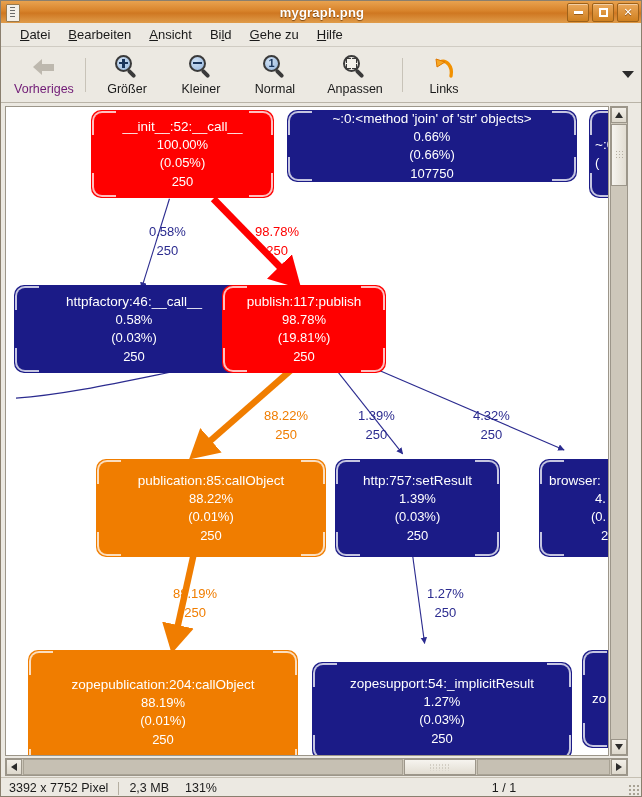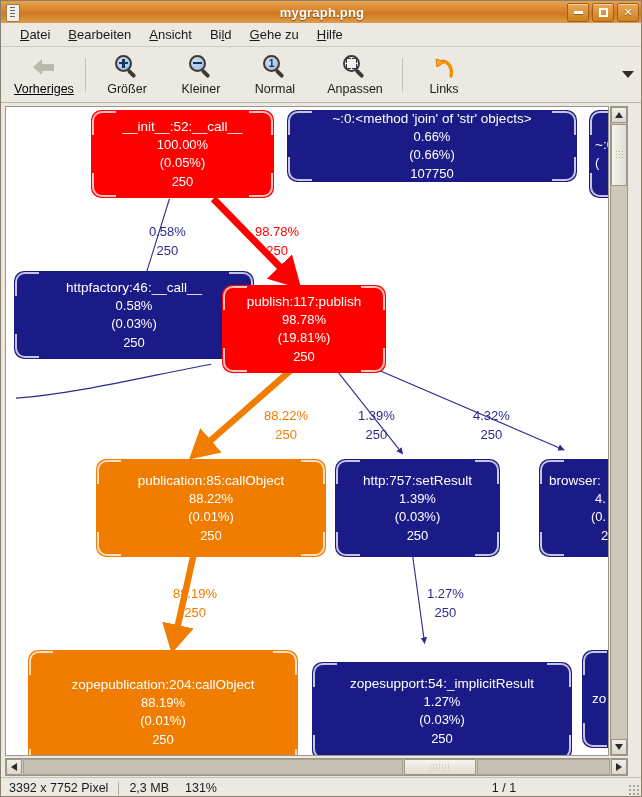--- a/index.html
+++ b/index.html
@@ -81,21 +81,21 @@
     border-bottom: 1px solid #b9b3a7;
     display: flex; align-items: center;
     box-sizing: border-box;
   }
   .tb-btn {
     width: 74px; height: 52px;
     display: flex; flex-direction: column; align-items: center; justify-content: center;
     gap: 2px; cursor: default;
   }
   .tb-btn .tb-label { font-size: 12.5px; color: #1a1a1a; white-space: nowrap; }
-  .tb-btn.disabled .tb-label { color: #000000; text-decoration: underline; }
+  .tb-btn.disabled .tb-label { color: #701a75; }
   .tb-icon { width: 28px; height: 26px; position: relative; }
   .tb-sep { width: 1px; height: 34px; background: #c8c3b8; margin: 0 4px; }
 
   
   .arrow-ico { width: 26px; height: 18px; position: relative; }
   .arrow-ico .shaft {
     position: absolute; top: 6px; width: 12px; height: 7px; background: #bdb8ae;
   }
   .arrow-ico .head {
     position: absolute; top: 1px; width: 0; height: 0;
@@ -445,21 +445,21 @@
 
     <div class="edge-label blue" style="left:143px; top:116px;">
       <div>0.58%</div>
       <div>250</div>
     </div>
     <div class="edge-label red" style="left:249px; top:116px;">
       <div>98.78%</div>
       <div>250</div>
     </div>
 
-    <div class="node blue" style="left:8px; top:164px; width:240px; height:88px;">
+    <div class="node blue" style="left:8px; top:178px; width:240px; height:88px;">
       <span class="sheen-tl"></span>
         <span class="sheen-tr"></span>
         <span class="sheen-bl"></span>
         <span class="sheen-br"></span>
       <div class="nm">httpfactory:46:__call__</div>
       <div>0.58%</div>
       <div>(0.03%)</div>
       <div>250</div>
     </div>
 

